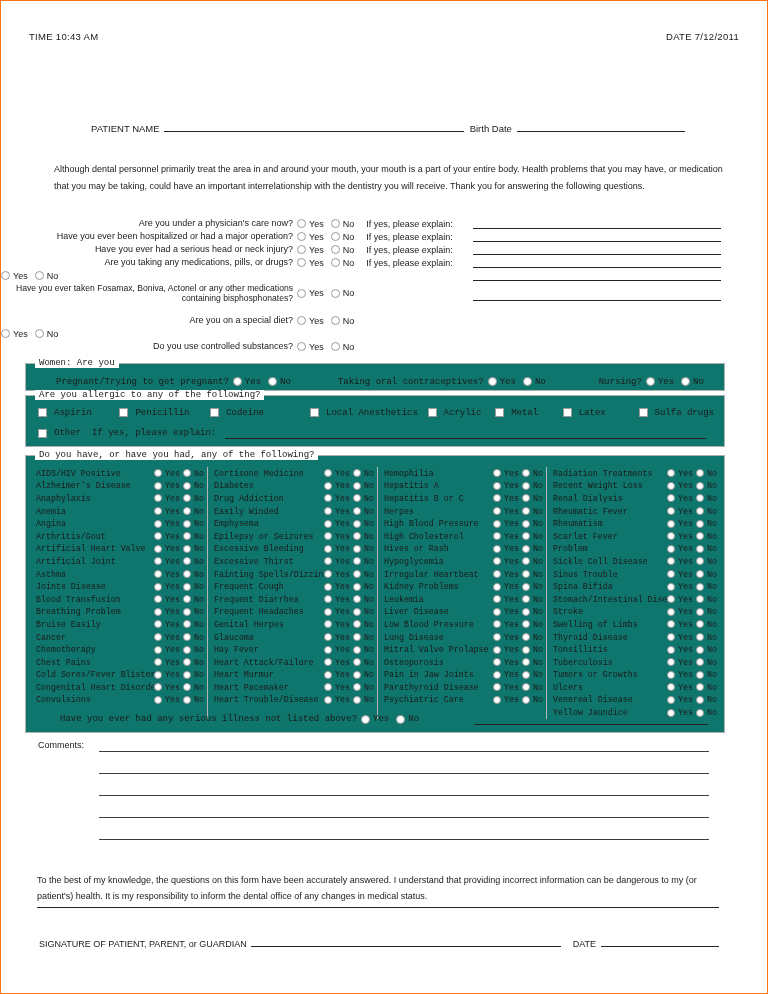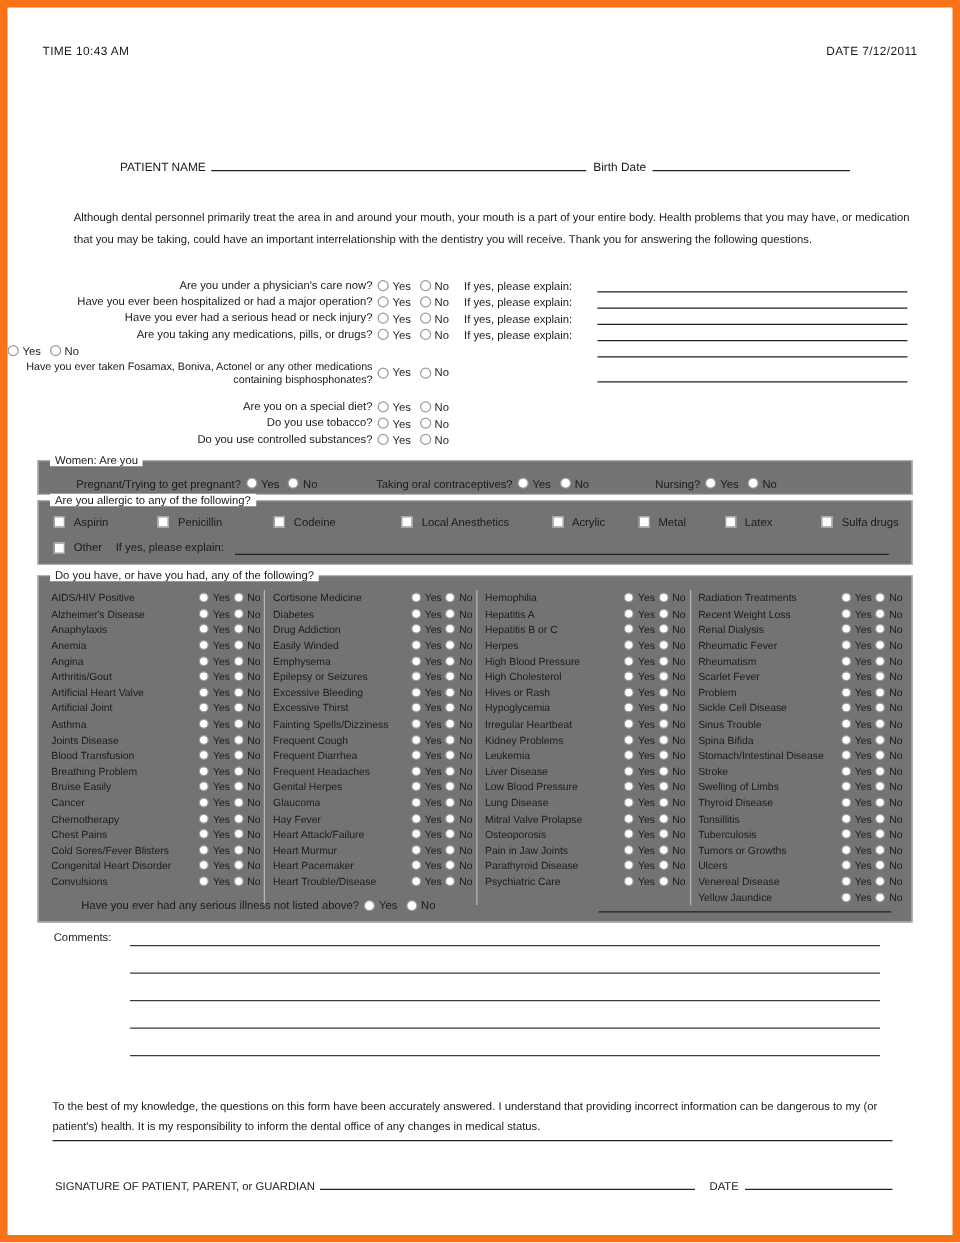--- a/index.html
+++ b/index.html
@@ -14,21 +14,21 @@
     font-family: "Liberation Sans", sans-serif;
     color: #1a1a1a;
     -webkit-font-smoothing: antialiased;
   }
   .page {
     position: absolute;
     left: 0; top: 0;
     width: 768px;
     height: 994px;
     box-sizing: border-box;
-    border: 6px solid #f97316;
+    border: 1px solid #f97316;
     background: #fff;
     overflow: hidden;
   }
 
   
   .hdr {
     position: absolute;
     top: 30px;
     left: 0; right: 0;
     height: 14px;
@@ -135,21 +135,22 @@
     right: 48px;
     top: 11px;
   }
   .qrow.tall { height: 22px; }
 
   
   .box {
     position: absolute;
     border: 1px solid #b0b0b0;
     box-sizing: border-box;
-    background: #737373;
+    background: #0f766e;
+    font-family: Liberation Mono, monospace;
   }
   .box > .legend {
     position: absolute;
     top: -6px;
     left: 9px;
     background: #fff;
     padding: 0 4px;
     font-size: 9px;
     white-space: nowrap;
   }
@@ -381,21 +382,20 @@
         <div class="eline" style="top: 18px;"></div>
       </div>
       <div class="qrow" style="margin-top: 10px;">
         <div class="qtext">Are you on a special diet?</div>
         <span class="radio"></span>
         <span class="ynlabel">Yes</span>
         <span class="radio yn-no-gap"></span>
         <span class="ynlabel">No</span>
       </div>
       <div class="qrow">
-        <div class="qtext">Do you use tobacco?</div>
         <span class="radio"></span>
         <span class="ynlabel">Yes</span>
         <span class="radio yn-no-gap"></span>
         <span class="ynlabel">No</span>
       </div>
       <div class="qrow">
         <div class="qtext">Do you use controlled substances?</div>
         <span class="radio"></span>
         <span class="ynlabel">Yes</span>
         <span class="radio yn-no-gap"></span>

